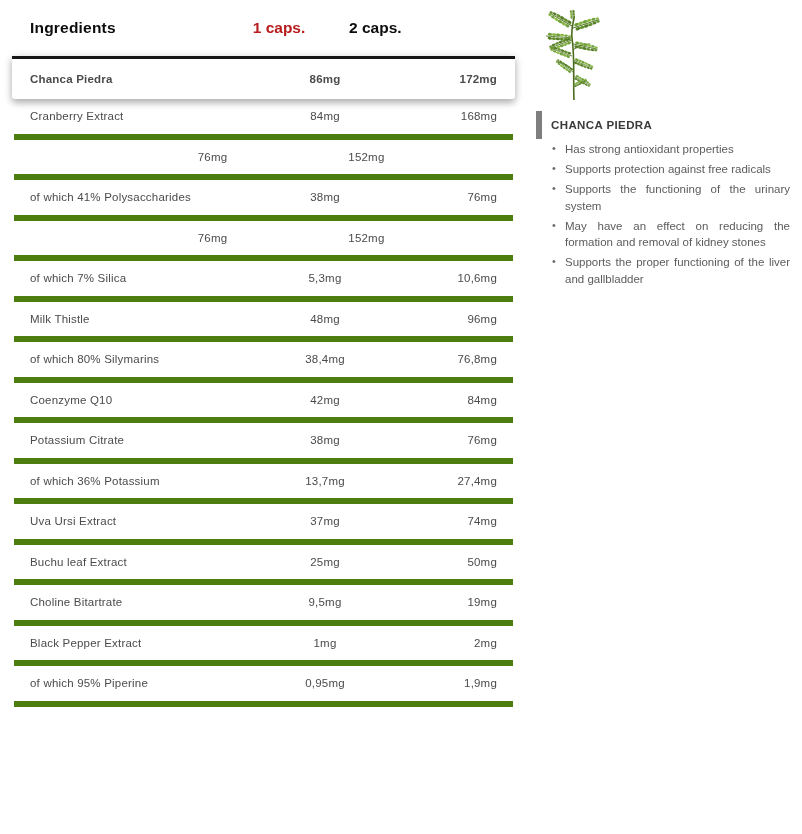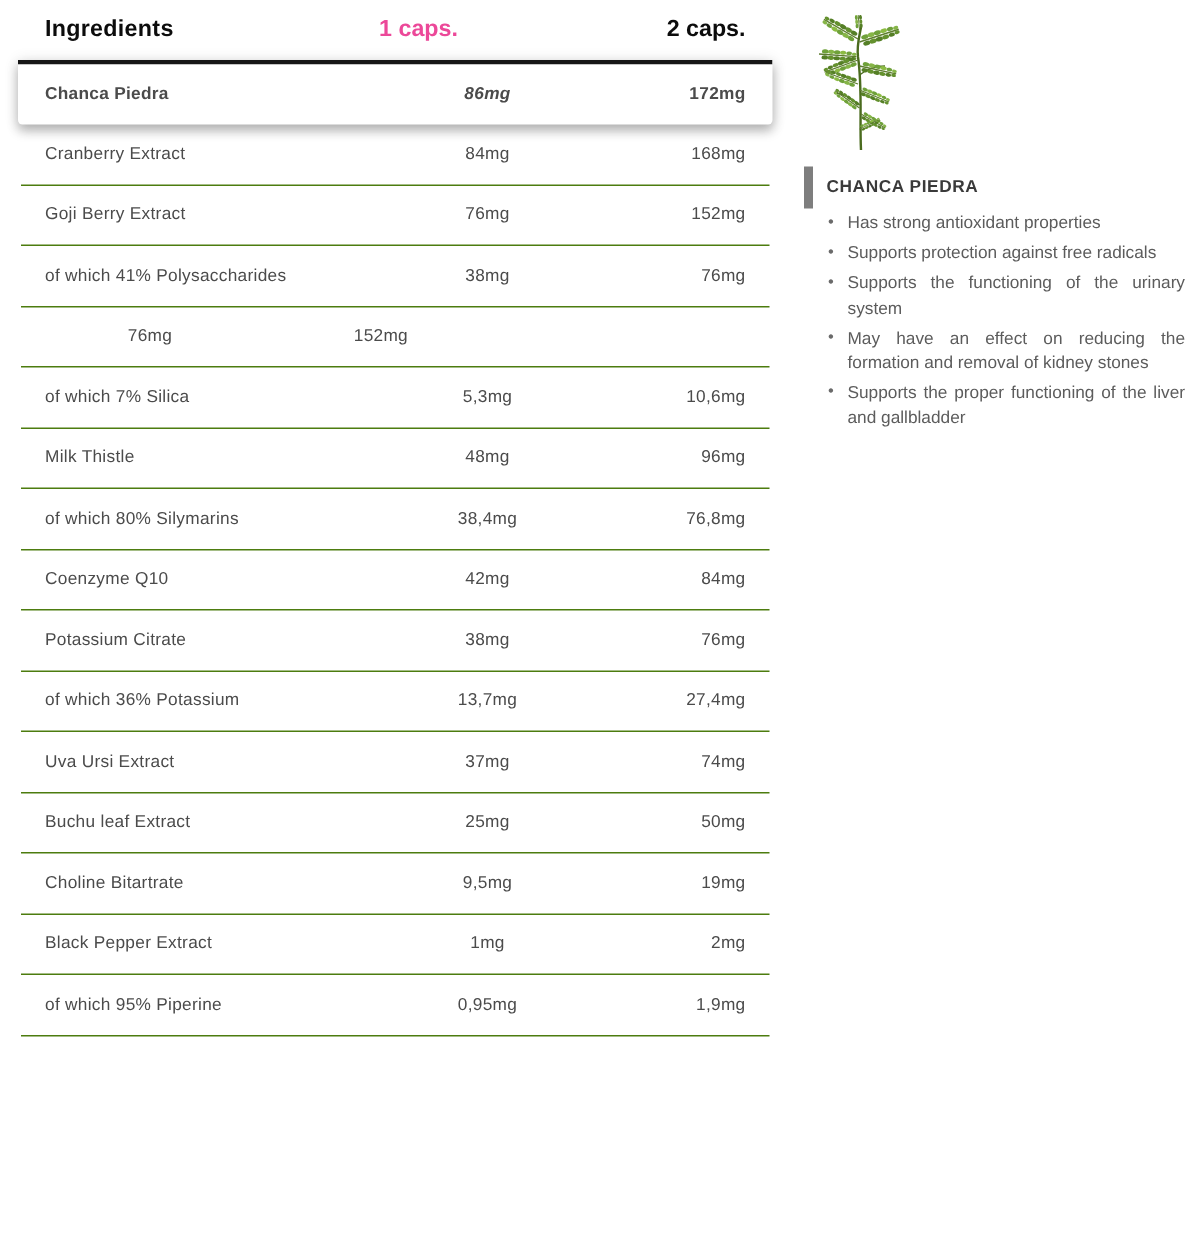--- a/index.html
+++ b/index.html
@@ -3,39 +3,39 @@
 <meta charset="utf-8">
 <style>
   * { margin:0; padding:0; box-sizing:border-box; }
   html,body { background:#ffffff; }
   body { font-family:"Liberation Sans", sans-serif; }
   .page { position:relative; width:802px; height:834px; background:#ffffff; overflow:hidden; }
 
   
   .table-area { position:absolute; left:14px; top:0; width:499px; }
 
-  .thead { display:flex; align-items:center; height:40px; padding:0 16px; }
+  .thead { display:flex; align-items:center; height:56px; padding:0 16px; }
   .th-name { flex:1; font-size:15.5px; font-weight:700; color:#0c0c0c; letter-spacing:.2px; }
-  .th-v1 { width:140px; text-align:center; font-size:15.5px; font-weight:700; color:#ec4899; }
-  .th-v2 { width:148px; text-align:right; font-size:15.5px; font-weight:700; color:#0c0c0c; }
+  .th-v1 { width:140px; text-align:center; font-size:15.5px; font-weight:700; color:#b91c1c; }
+  .th-v2 { width:148px; font-size:15.5px; font-weight:700; color:#0c0c0c; }
 
   .hl-card { display:flex; align-items:center; height:43px; margin:0 -2px;
              padding:0 18px; background:#ffffff; border-top:3px solid #161616;
              border-radius:0 0 3px 3px; position:relative; z-index:2;
              box-shadow:0 4px 7px rgba(0,0,0,.25), 0 1px 10px rgba(0,0,0,.12); }
   .hl-card .c { font-size:11.5px; font-weight:700; color:#2e2e2e; letter-spacing:.2px; }
 
   .rows { position:relative; z-index:1; }
   .row { display:flex; align-items:center; height:40.5px; padding:0 16px;
-         border-bottom:1px solid #4d7c0f; }
+         border-bottom:6px solid #4d7c0f;justify-content:center; }
   .c.name { flex:1; font-size:11.5px; color:#4b4b4b; letter-spacing:.2px; }
   .c.v1 { width:140px; text-align:center; font-size:11.5px; color:#4b4b4b; letter-spacing:.2px; }
   .c.v2 { width:102px; text-align:right; font-size:11.5px; color:#4b4b4b; letter-spacing:.2px; }
   .hl-card .c.name { flex:1; }
-  .hl-card .c.v1 { width:140px; text-align:center;font-style:italic; }
+  .hl-card .c.v1 { width:140px; text-align:center; }
   .hl-card .c.v2 { width:102px; text-align:right; }
 
   
   .plant { position:absolute; left:540px; top:10px; }
 
   .info-head { position:absolute; left:536px; top:111px; display:flex; }
   .info-bar { width:6px; height:28px; background:#7e7e7e; margin-right:9px; }
   .info-title { font-size:11.5px; font-weight:700; color:#3a3a3a; letter-spacing:.4px;
                 line-height:28px; }
 
@@ -64,21 +64,20 @@
       <div class="c v2">172mg</div>
     </div>
 
     <div class="rows">
         <div class="row">
     <div class="c name">Cranberry Extract</div>
     <div class="c v1">84mg</div>
     <div class="c v2">168mg</div>
   </div>
         <div class="row">
-    <div class="c name">Goji Berry Extract</div>
     <div class="c v1">76mg</div>
     <div class="c v2">152mg</div>
   </div>
         <div class="row">
     <div class="c name">of which 41% Polysaccharides</div>
     <div class="c v1">38mg</div>
     <div class="c v2">76mg</div>
   </div>
         <div class="row">
     <div class="c v1">76mg</div>

